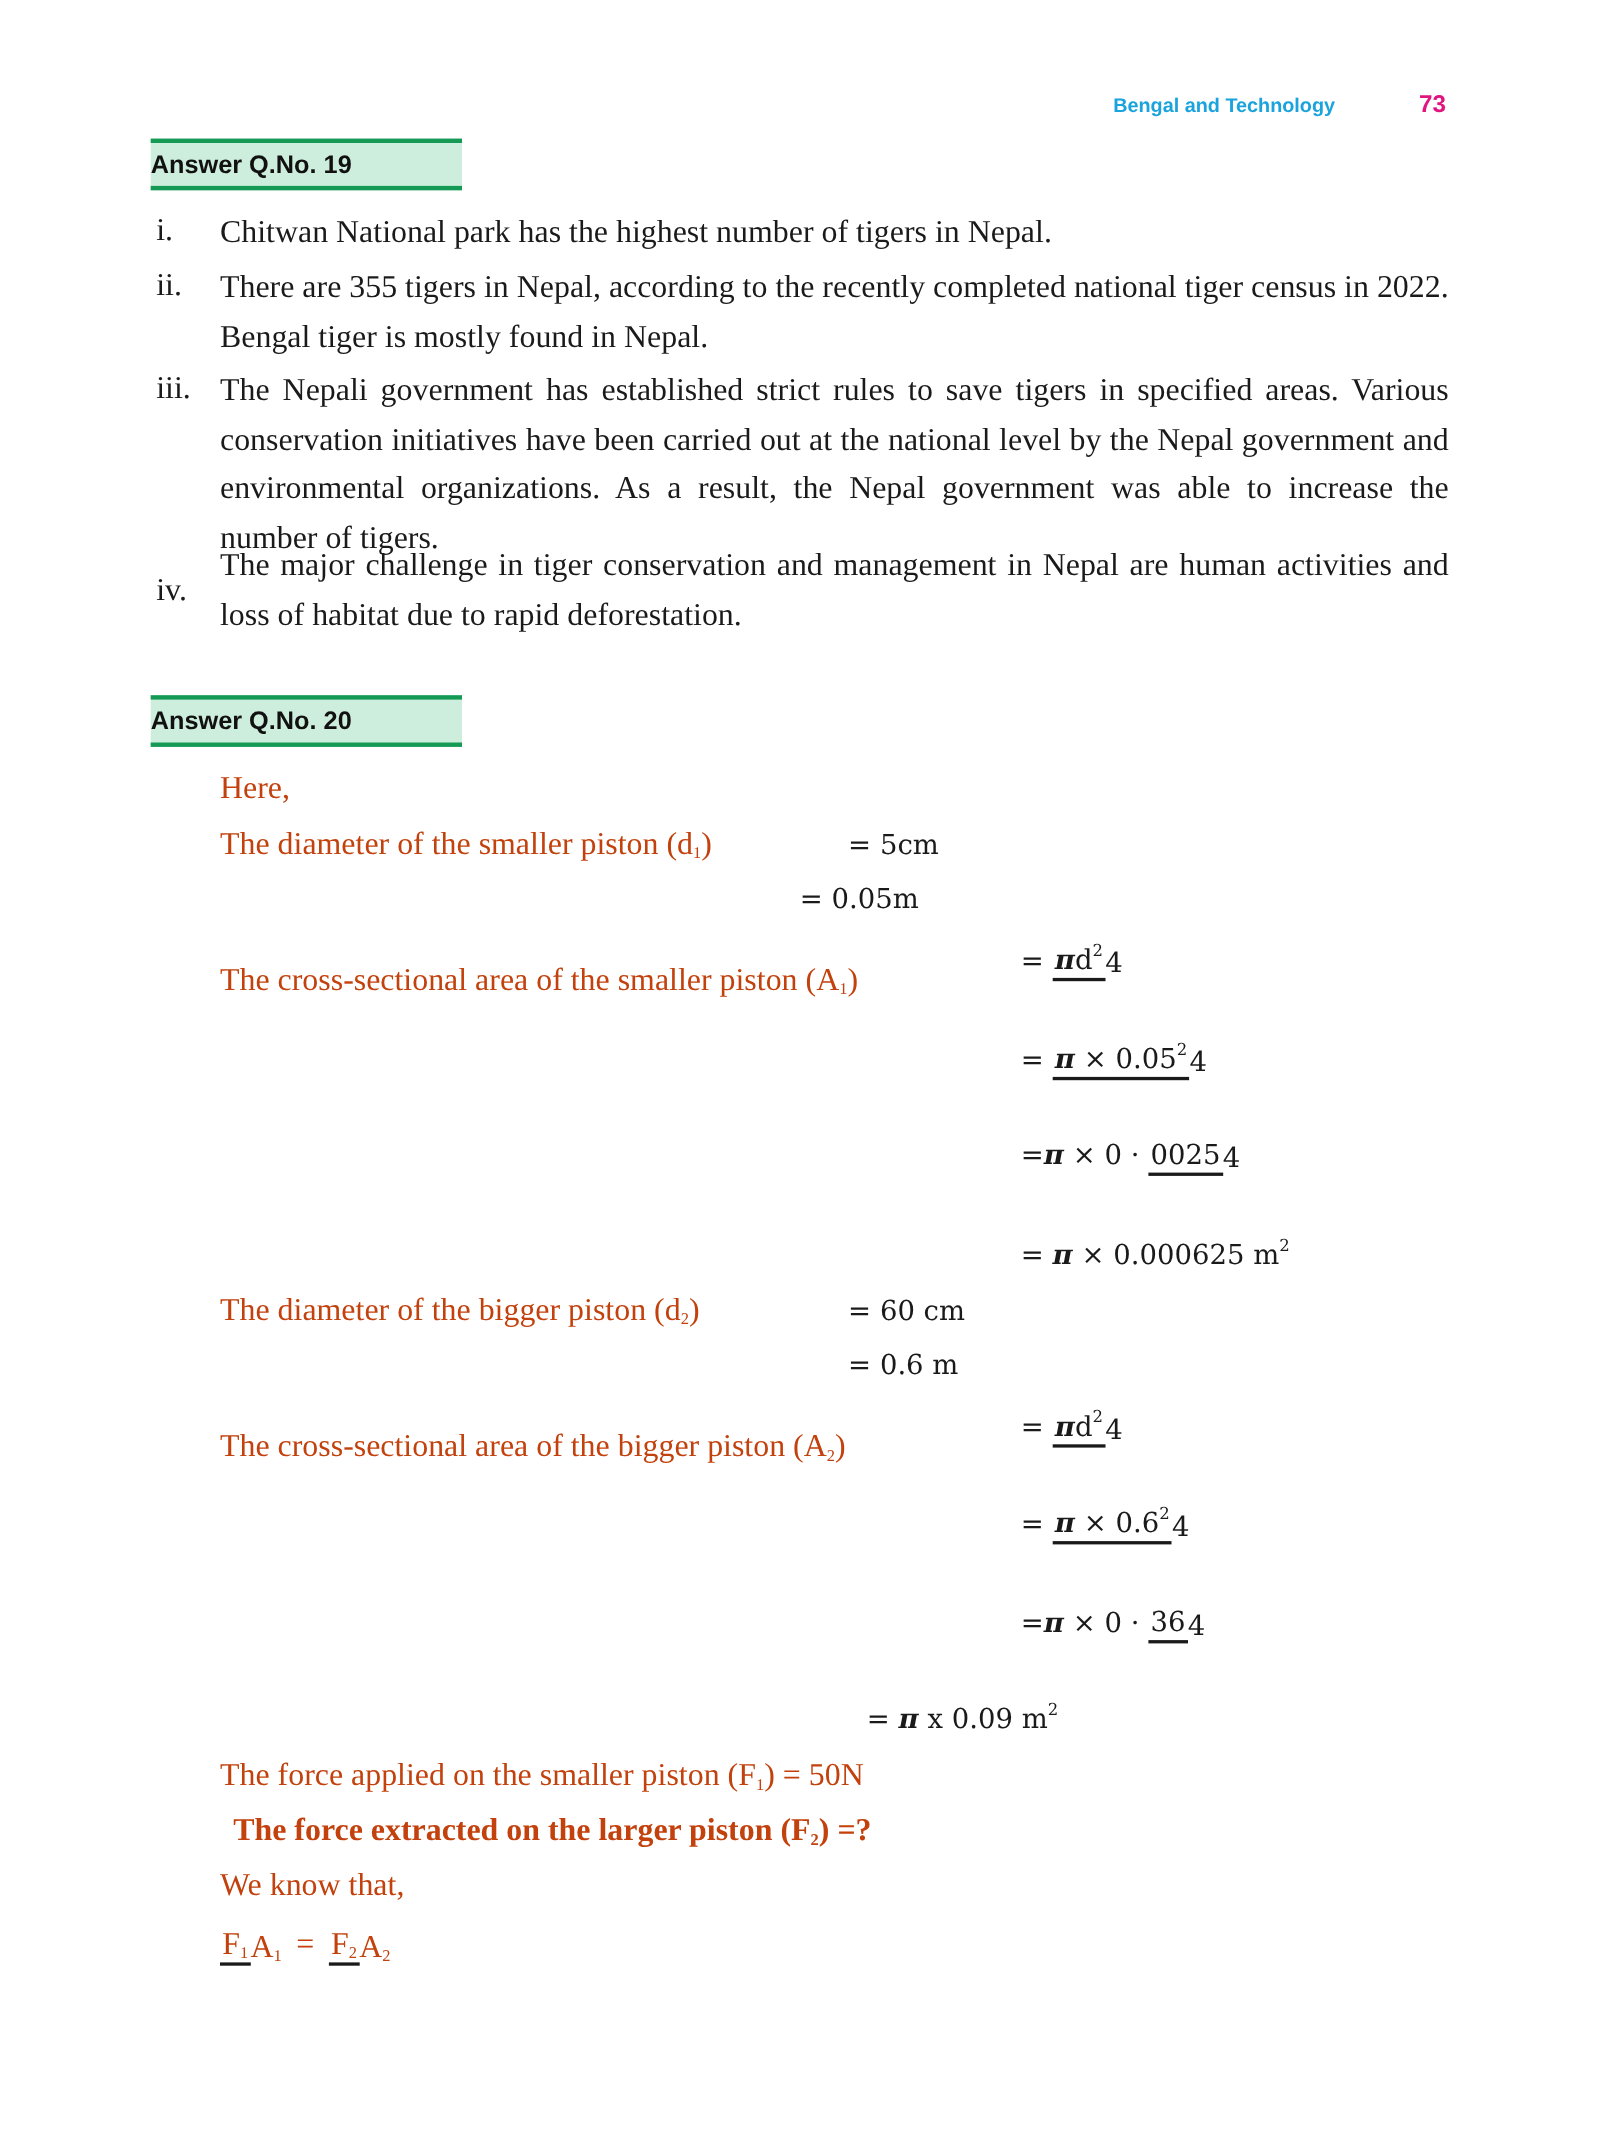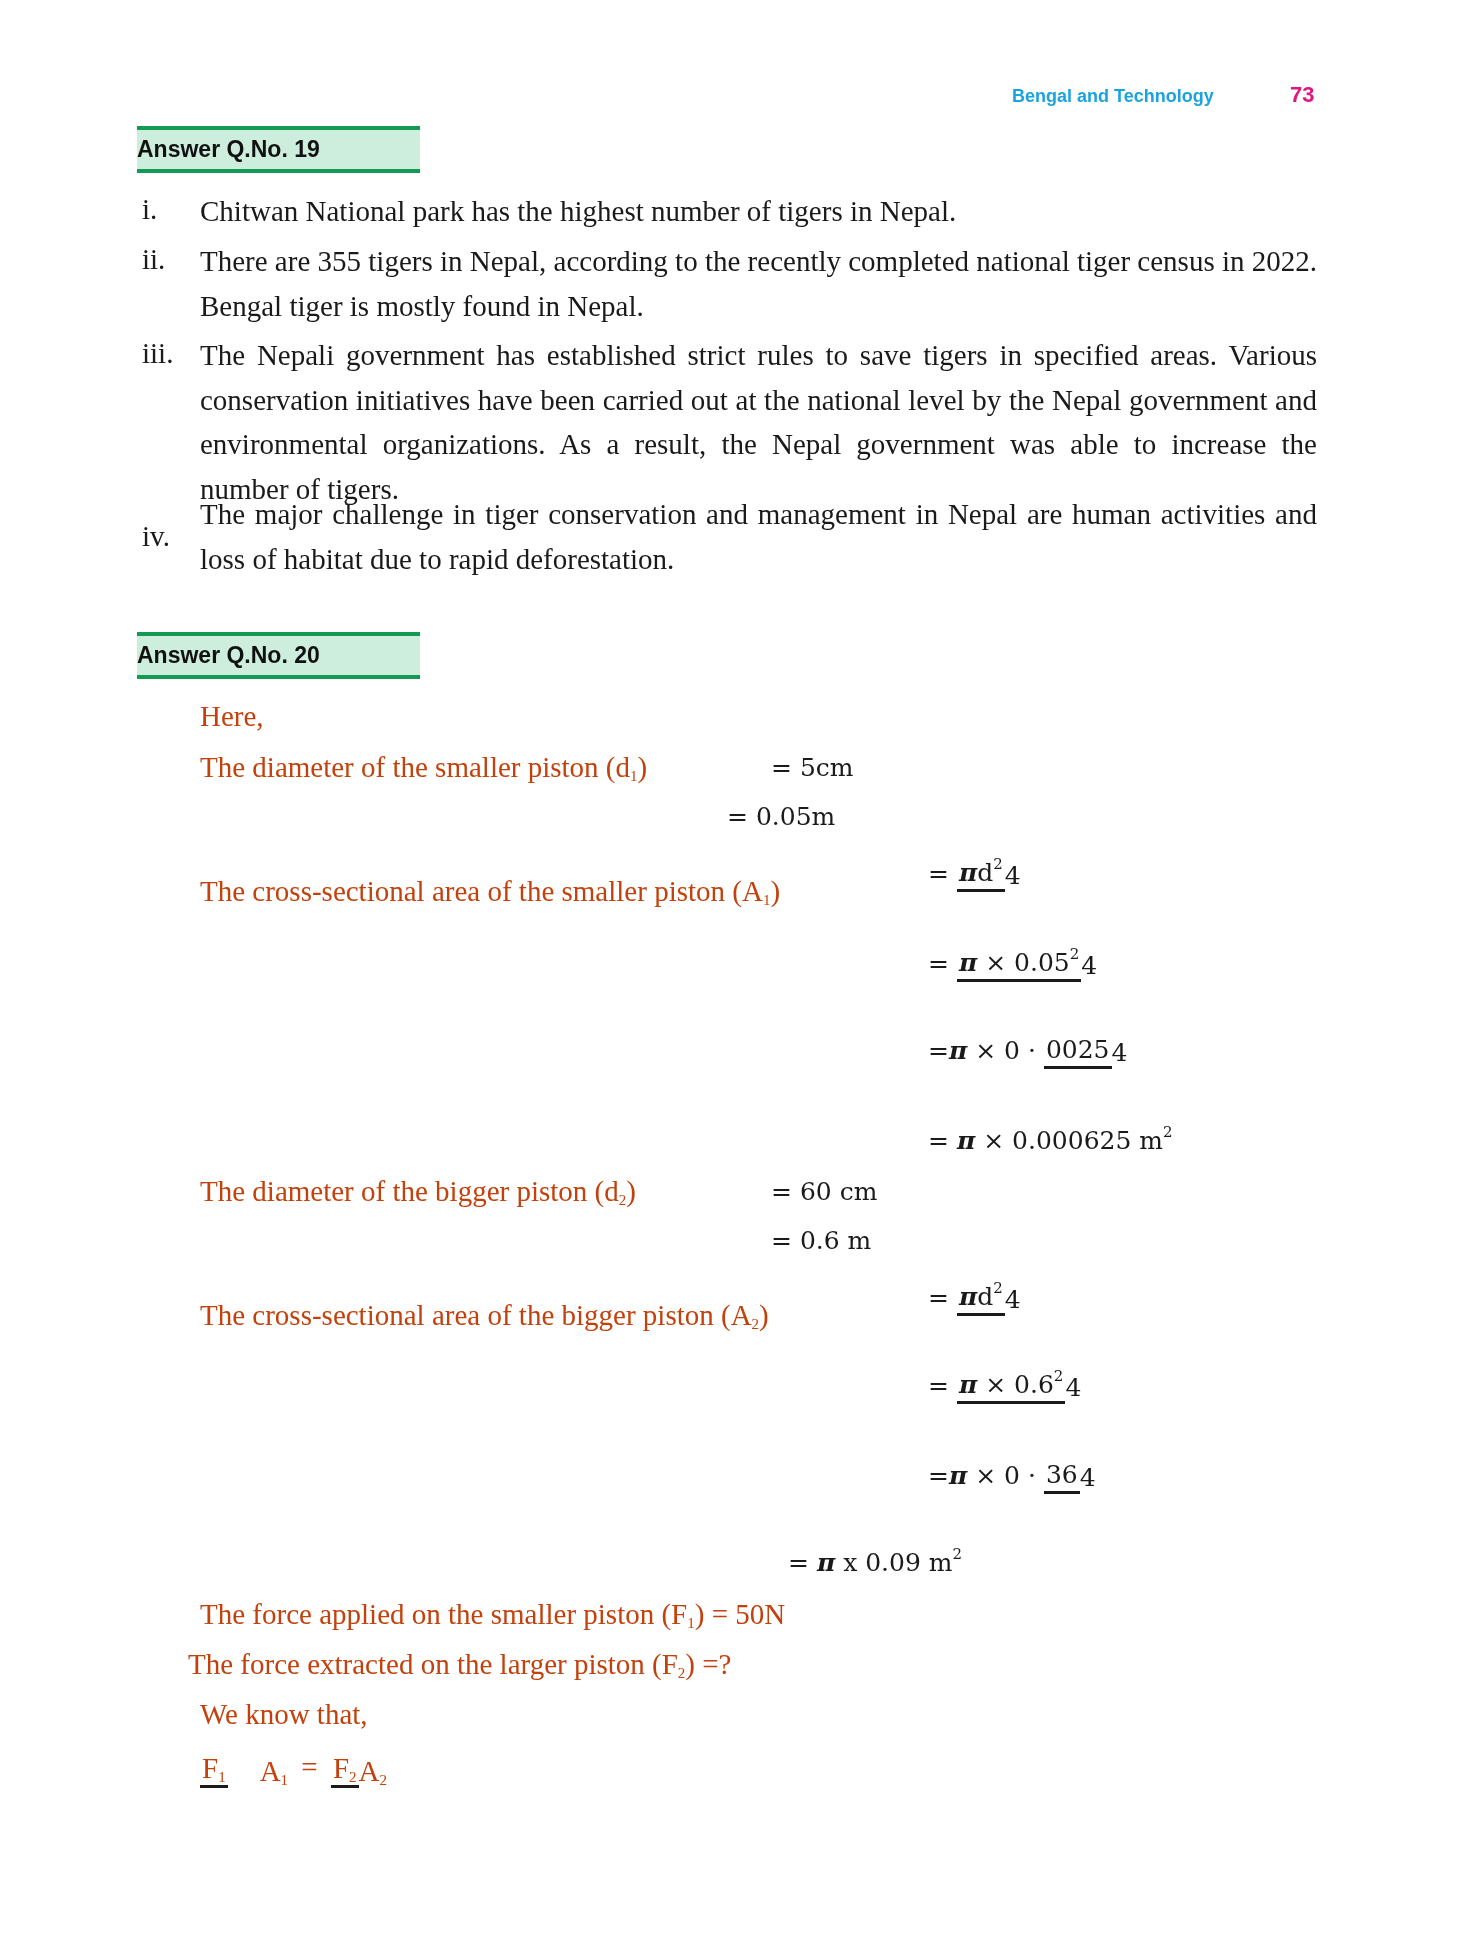--- a/index.html
+++ b/index.html
@@ -128,28 +128,28 @@
   </span>
 </div>
 
 <div class="abs math" style="left:788px; top:1548px;">
   <span>=</span> <span class="pi">π</span> <span>x 0.09 m</span><sup>2</sup>
 </div>
 
 <div class="abs txt" style="left:200px; top:1597px;">
   <span>The force applied on the smaller piston (F</span><sub>1</sub><span>) = 50N</span>
 </div>
-<div class="abs txt" style="left:188px; top:1647px;">
+<div class="abs txt" style="left:212px; top:1647px;font-weight:bold;">
   <span>The force extracted on the larger piston (F</span><sub>2</sub><span>) =?</span>
 </div>
 <div class="abs txt" style="left:200px; top:1697px;">We know that,</div>
 
 <div class="abs txt" style="left:200px; top:1750px;">
   <span class="frac">
     <span class="num" style="line-height:32px;"><span>F</span><sub>1</sub></span>
-    <span class="den" style="line-height:34px;margin-left:32px;"><span>A</span><sub>1</sub></span>
+    <span class="den" style="line-height:34px;"><span>A</span><sub>1</sub></span>
   </span>
   <span style="margin:0 6px;">=</span>
   <span class="frac">
     <span class="num" style="line-height:32px;"><span>F</span><sub>2</sub></span>
     <span class="den" style="line-height:34px;"><span>A</span><sub>2</sub></span>
   </span>
 </div>
 
 </body></html>

